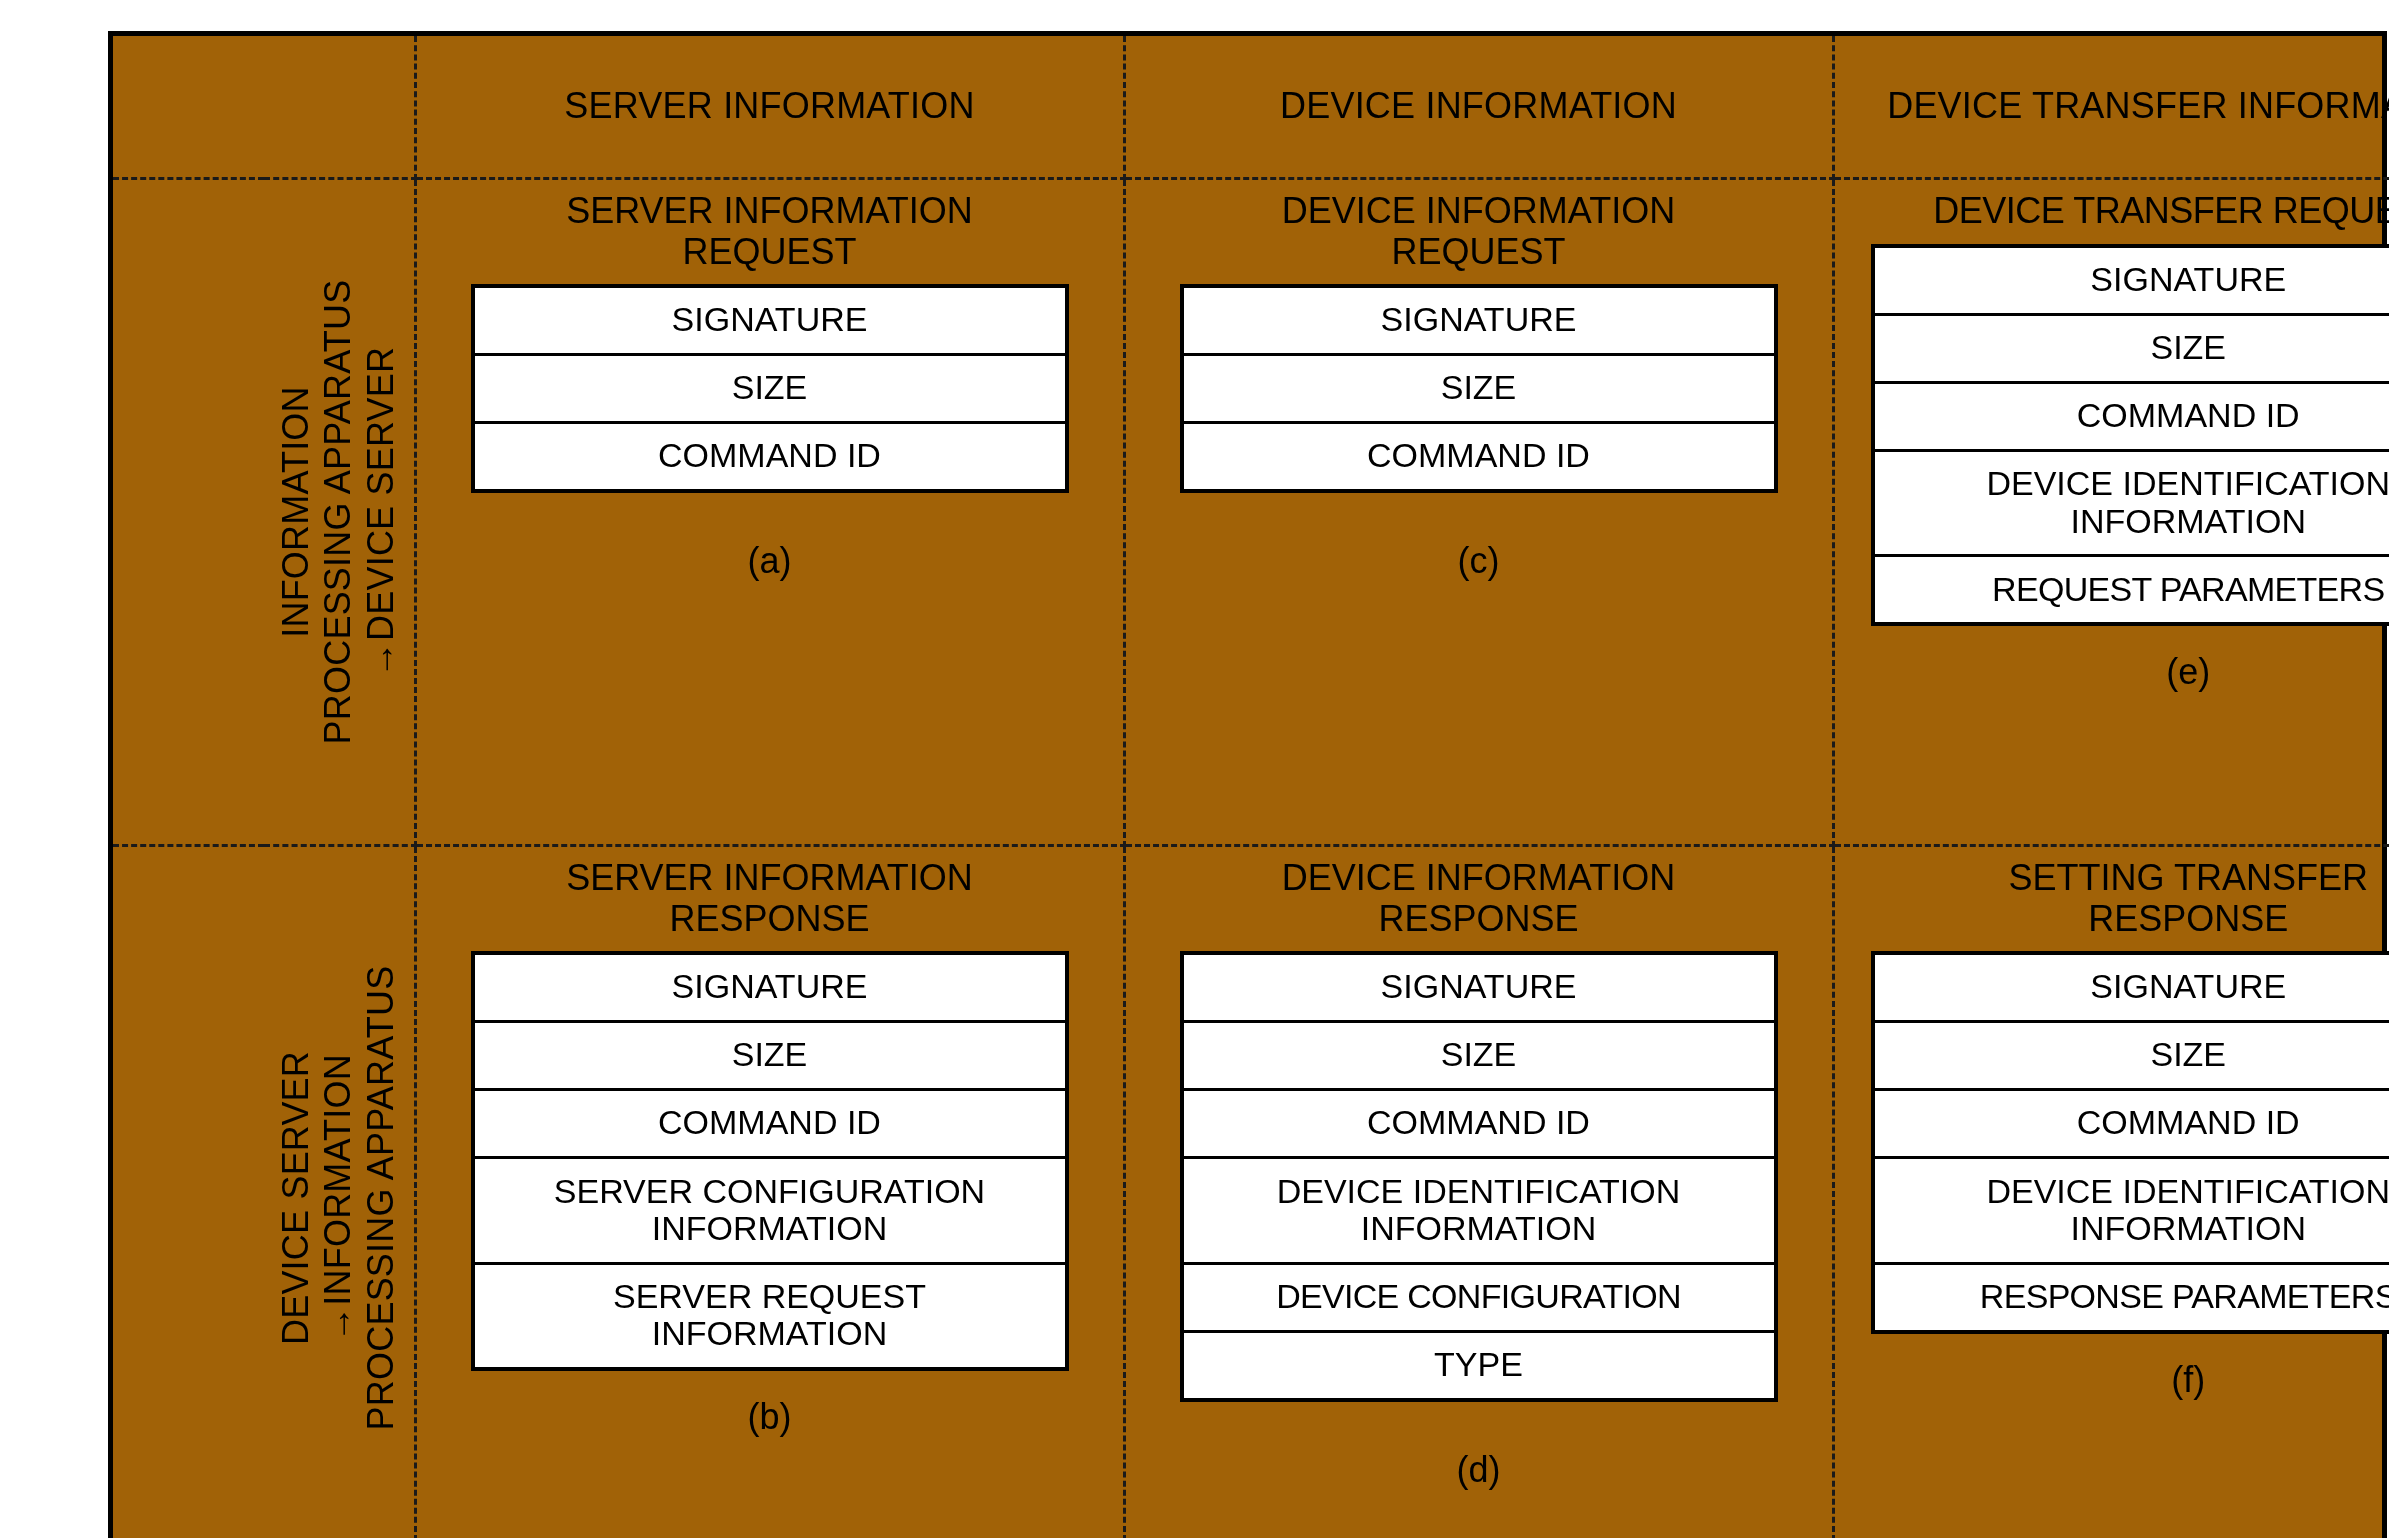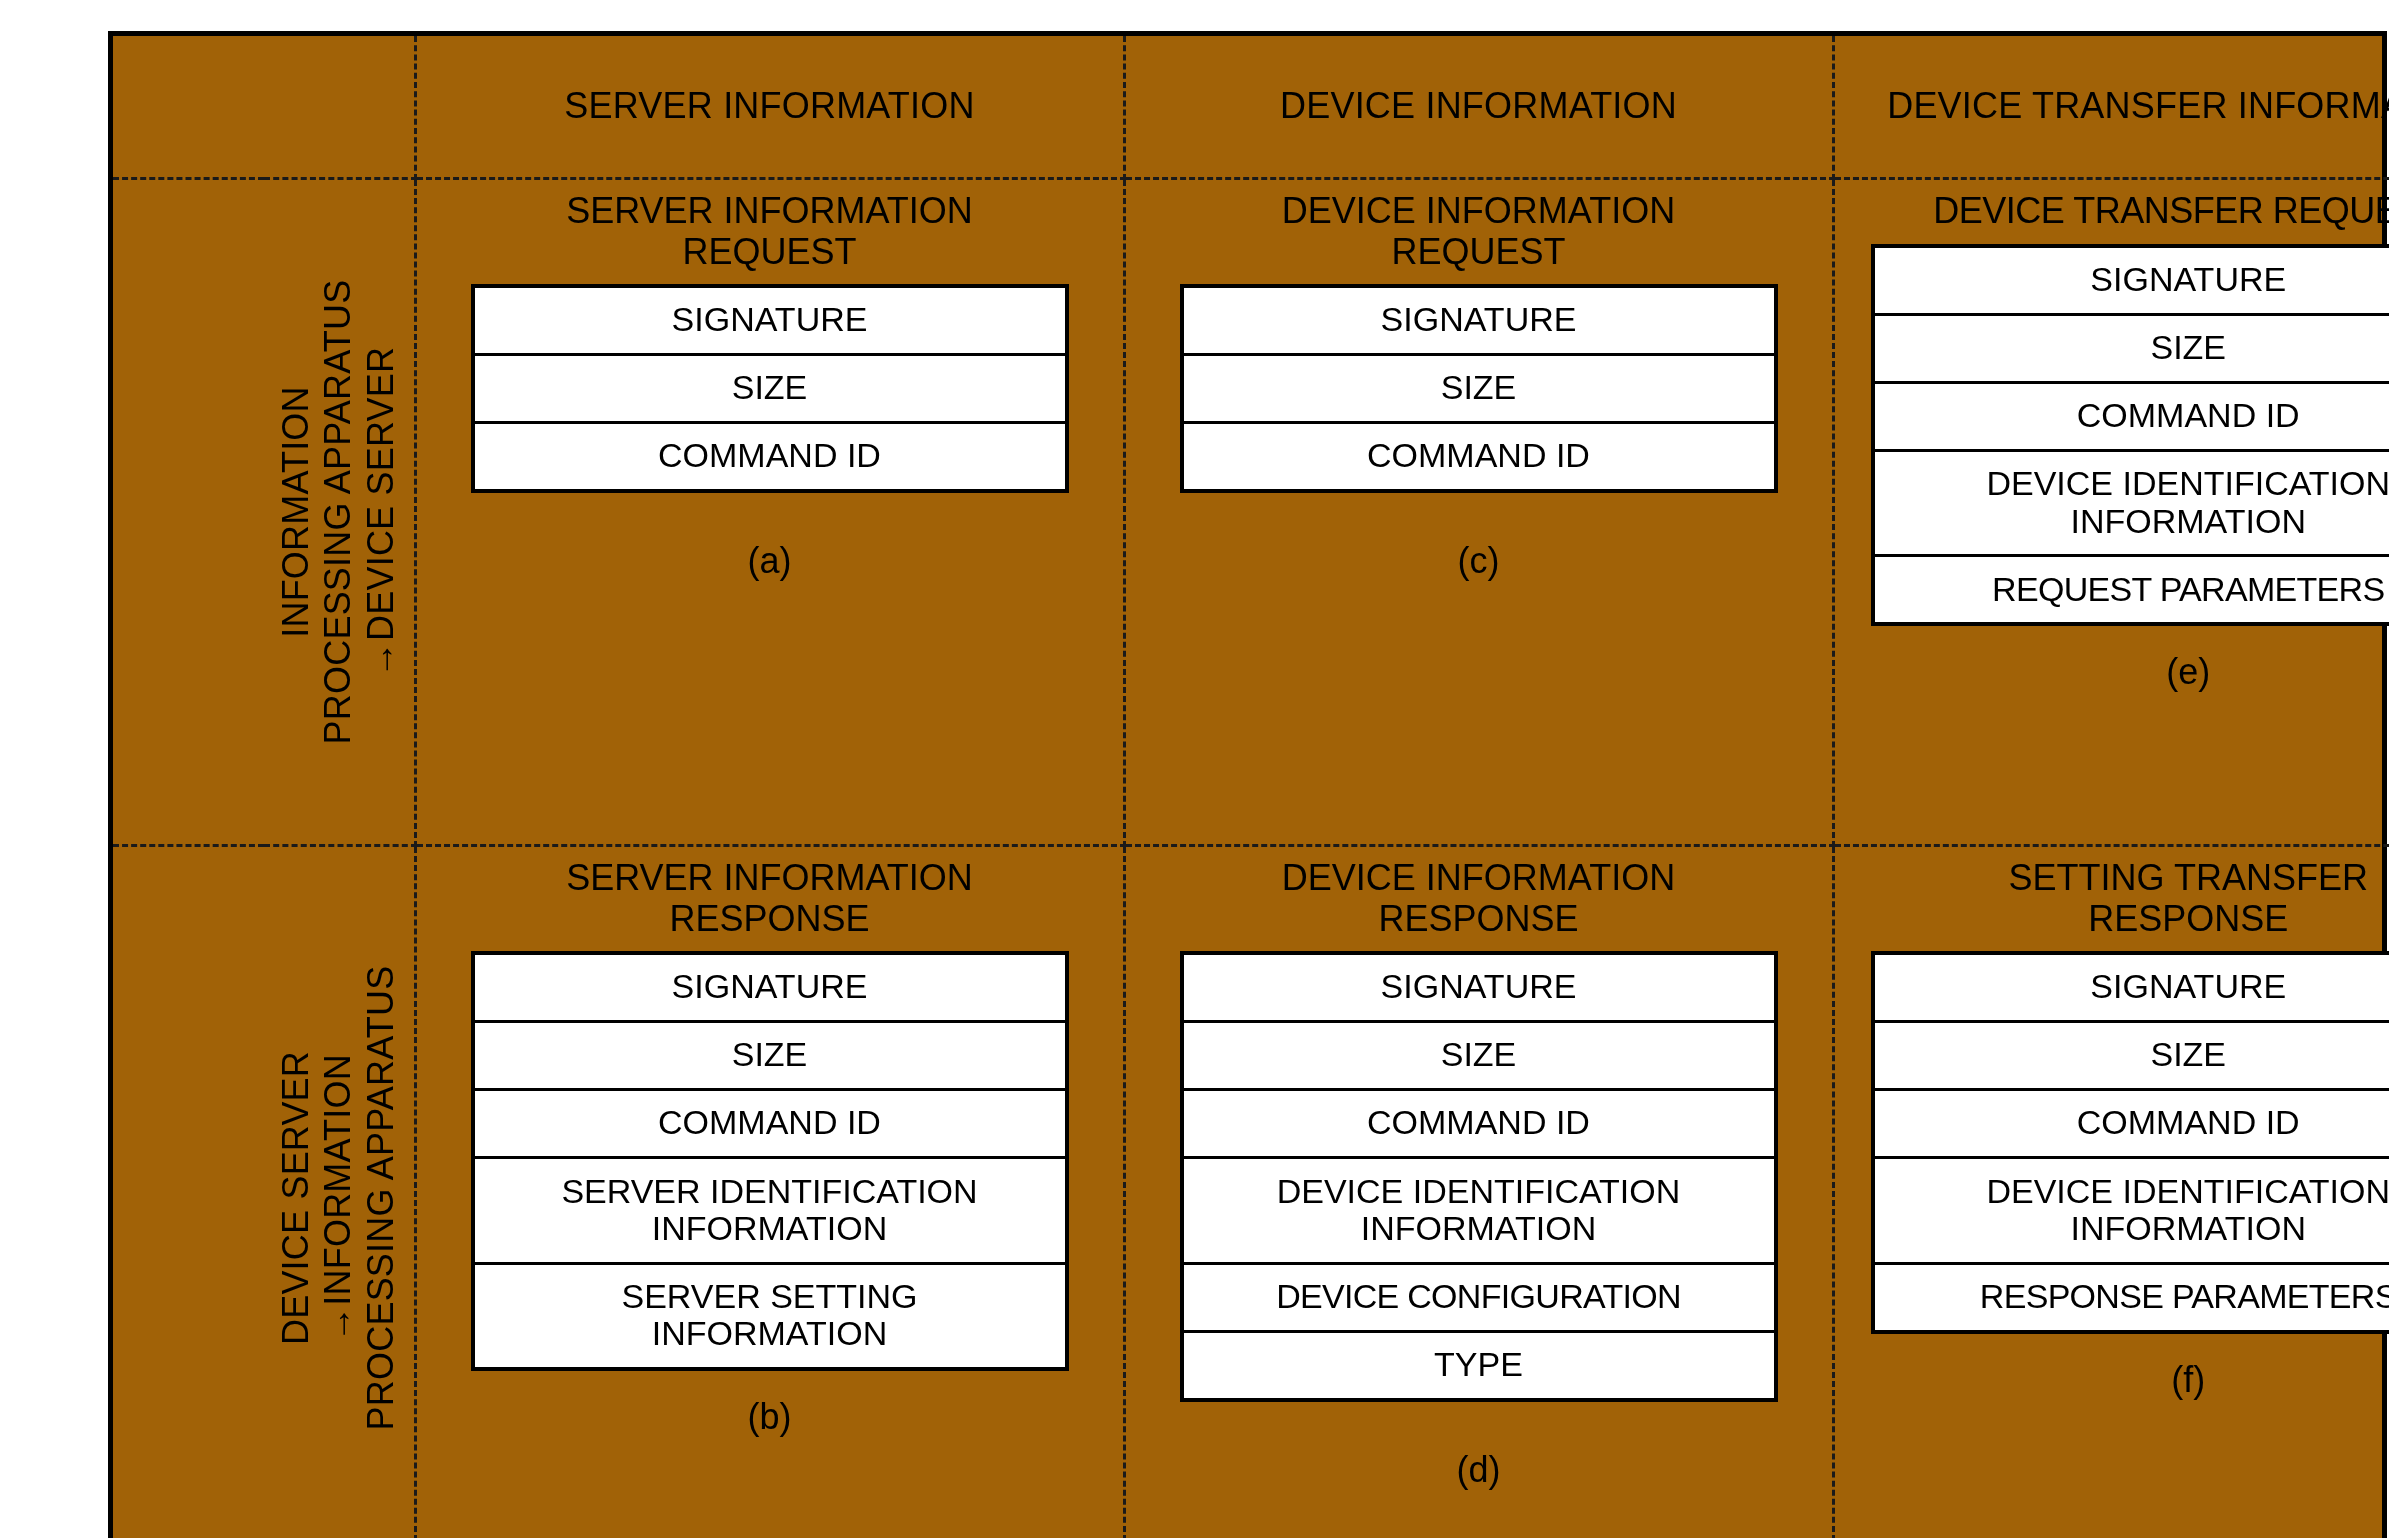--- a/index.html
+++ b/index.html
@@ -230,23 +230,23 @@
       </td>
 
       <td class="sep-v-dash">
         <div class="cell-pad">
           <div class="msg-title">SERVER INFORMATION
 RESPONSE</div>
           <div class="fields">
             <div class="field">SIGNATURE</div>
             <div class="field">SIZE</div>
             <div class="field">COMMAND ID</div>
-            <div class="field">SERVER IDENTIFICATION
-INFORMATION</div>
-            <div class="field">SERVER SETTING
+            <div class="field">SERVER CONFIGURATION
+INFORMATION</div>
+            <div class="field">SERVER REQUEST
 INFORMATION</div>
           </div>
           <div class="fig-letter push-sm">(b)</div>
         </div>
       </td>
 
       <td class="sep-v-dash">
         <div class="cell-pad">
           <div class="msg-title">DEVICE INFORMATION
 RESPONSE</div>

